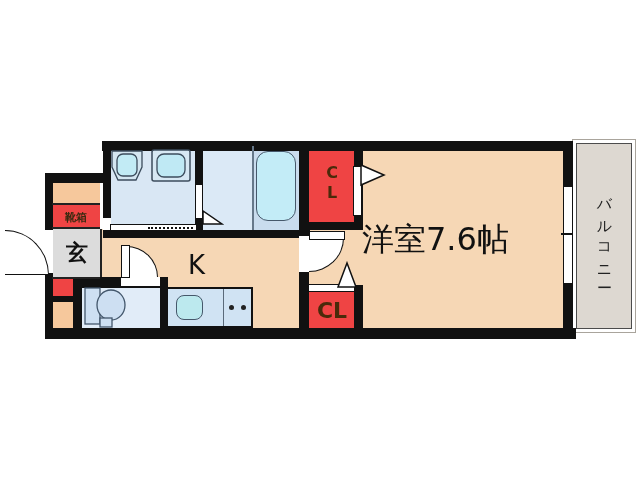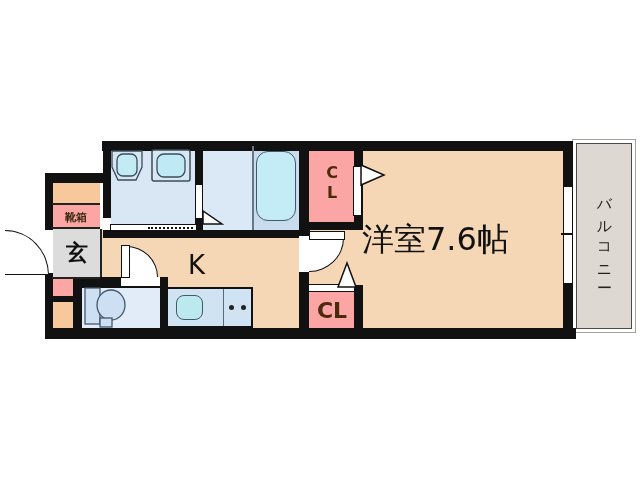--- a/index.html
+++ b/index.html
@@ -2,21 +2,21 @@
 <html><head>
 <meta charset="utf-8">
 <style>
   html,body{margin:0;padding:0;background:#fff;}
   body{font-family:"DejaVu Sans",sans-serif;}
   .canvas{position:relative;width:640px;height:480px;background:#ffffff;overflow:hidden;}
   .abs{position:absolute;box-sizing:border-box;}
   .wall{background:#111111;}
   .thinwall{background:#222222;}
   .floor-peach{background:#f6d7b5;}
-  .floor-orange{background:#fca5a5;}
+  .floor-orange{background:#ef4444;}
   .floor-lorange{background:#f6c89c;}
   .floor-gray{background:#dcdcdc;}
   .floor-blue{background:#d9e7f4;}
   .floor-blue2{background:#dbe9f6;}
   .floor-blue3{background:#c9dcee;}
   .floor-toilet{background:#e1ecf8;}
   .opening{background:#ffffff;}
   .doorstrip{background:#ffffff;border:1px solid #111;}
   .lbl{color:#111;line-height:1;white-space:nowrap;}
   .lbl-cl{color:#4a2a0a;font-weight:bold;}

